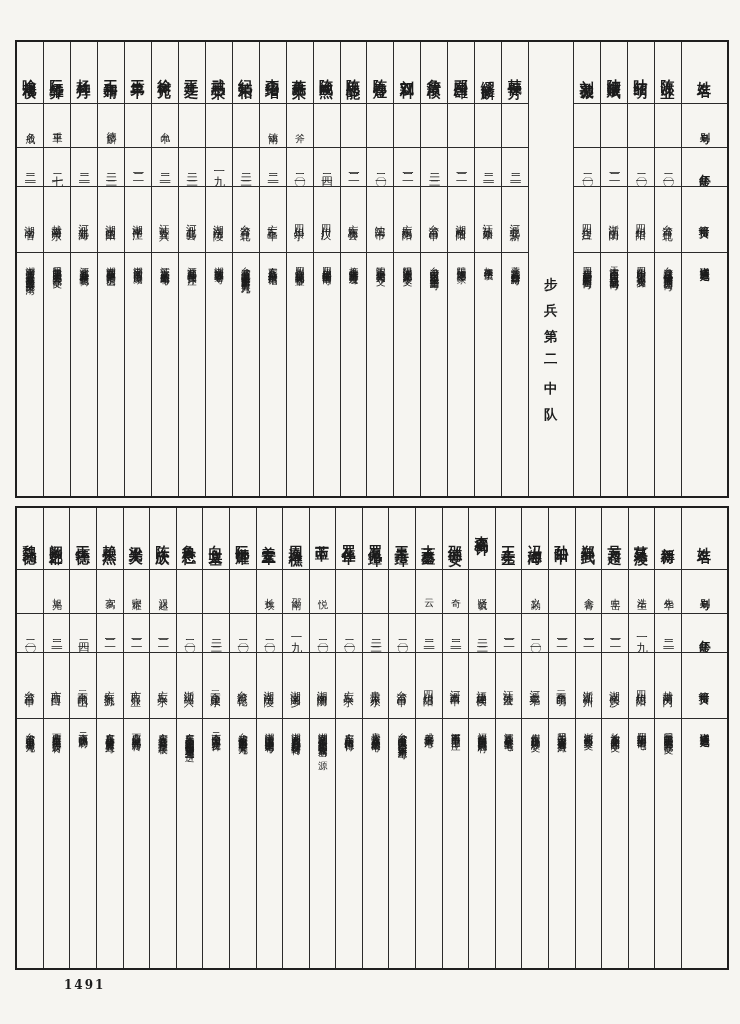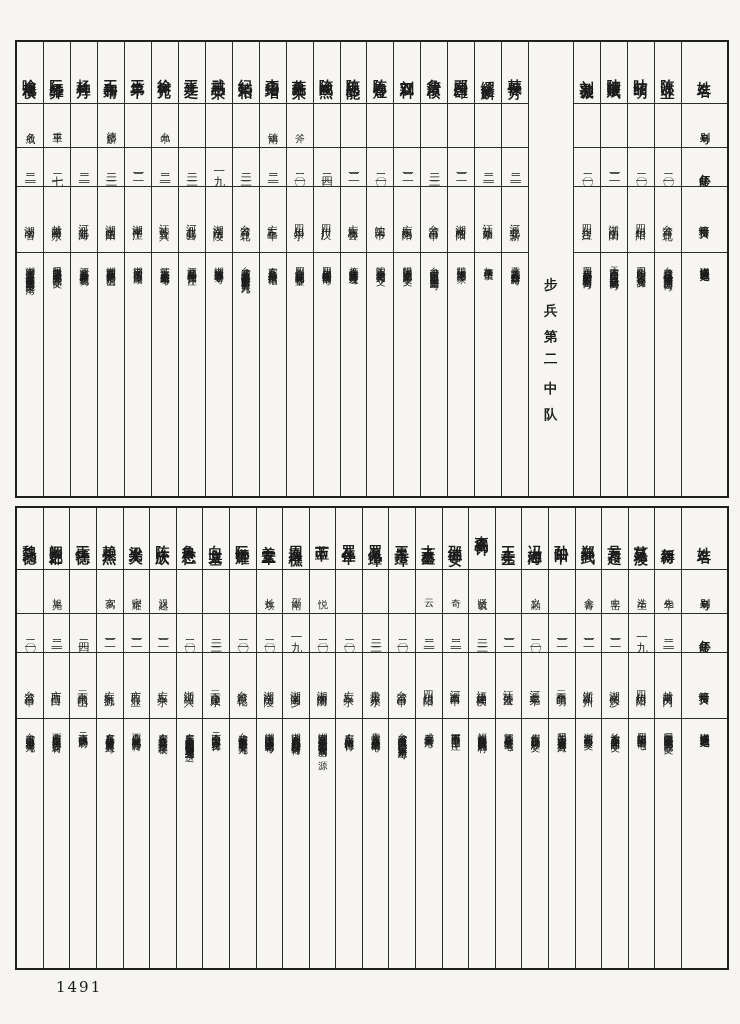--- a/index.html
+++ b/index.html
@@ -47,22 +47,22 @@
 
   .unit-cell {
     flex:1; border-bottom:none; box-sizing:border-box;
     writing-mode:vertical-rl; text-orientation:upright;
     display:flex; align-items:center; justify-content:center;
     font-size:13.5px; font-weight:bold; letter-spacing:26px;
     padding-top:150px;
   }
 
   .page-num {
-    position:absolute; left:56px; top:978px;
-    font-size:15px; letter-spacing:2px;
+    position:absolute; left:64px; top:978px;
+    font-size:12px; letter-spacing:2px;font-weight:bold;
   }
 </style>
 </head>
 <body>
 
 <div class="sheet">
   <div class="tbl" id="table-top">
       <div class="col header-col">
         <div class="cell name lbl lbl-name">姓名</div>
         <div class="cell alias lbl lbl-alias">别号</div>

